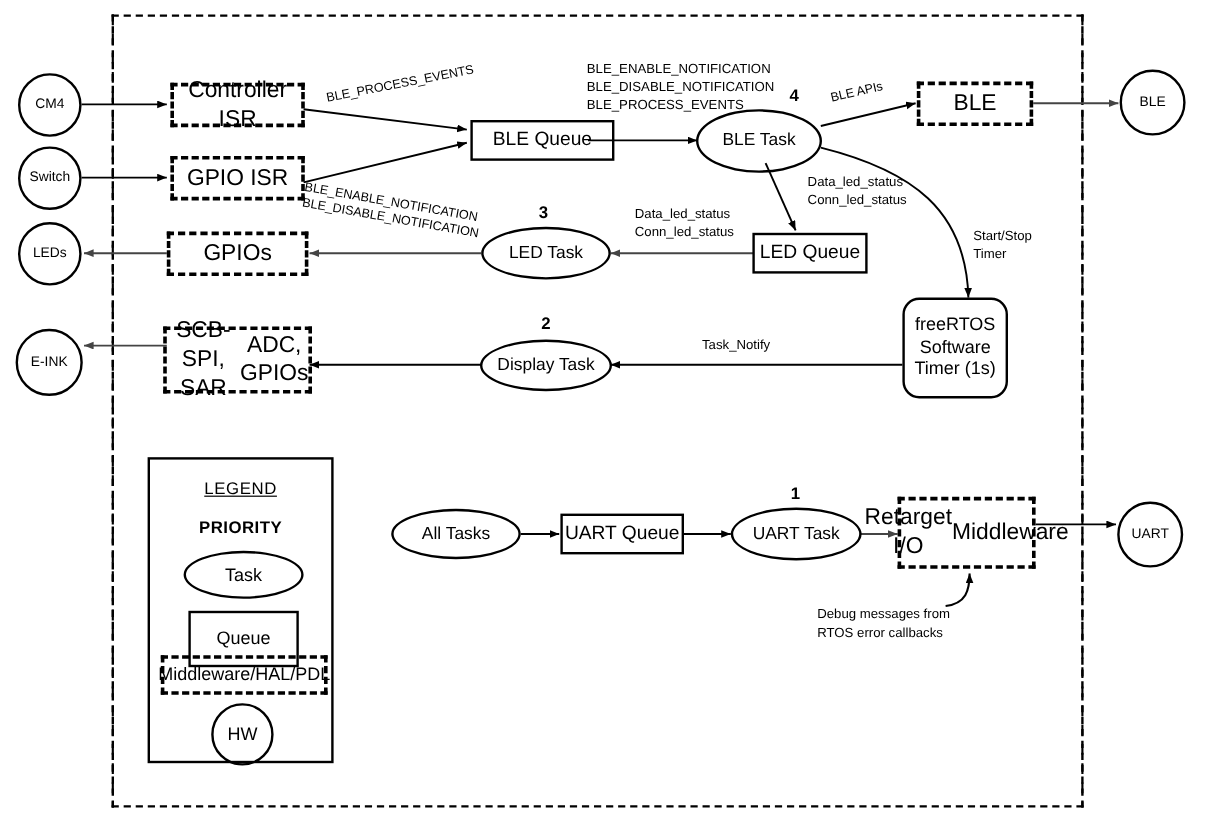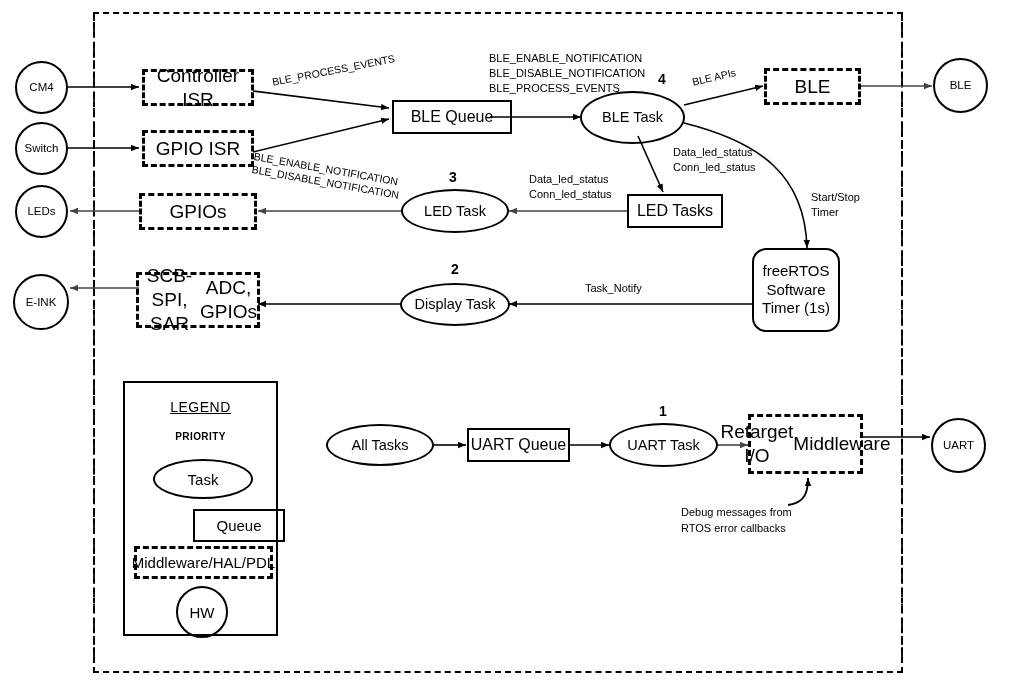--- a/index.html
+++ b/index.html
@@ -95,21 +95,21 @@
     font-size: 14px;
     text-decoration: underline;
     letter-spacing: 0.5px;
   }
   .legend-sub {
     position: absolute;
     left: 0;
     top: 48px;
     width: 100%;
     text-align: center;
-    font-size: 10px;
+    font-size: 14px;
     font-weight: bold;
     letter-spacing: 0.4px;
   }
   .legend-item {
     position: absolute;
     display: flex;
     align-items: center;
     justify-content: center;
     text-align: center;
     box-sizing: border-box;
@@ -225,21 +225,21 @@
   </div>
   <div class="node mw-box" style="left:748px;top:414px;width:115px;height:60px;flex-direction:row;">
     <span>Retarget I/O</span>
     <span>Middleware</span>
   </div>
 
   <div class="node queue-box" style="left:392px;top:100px;width:120px;height:34px;">
     <span>BLE Queue</span>
   </div>
   <div class="node queue-box" style="left:627px;top:194px;width:96px;height:34px;">
-    <span>LED Tasks</span>
+    <span>LED Queue</span>
   </div>
   <div class="node queue-box" style="left:467px;top:428px;width:103px;height:34px;">
     <span>UART Queue</span>
   </div>
 
   <div class="node task-ellipse" style="left:580px;top:91px;width:105px;height:53px;">
     <span>BLE Task</span>
   </div>
   <div class="node task-ellipse" style="left:401px;top:189px;width:108px;height:44px;">
     <span>LED Task</span>
@@ -290,21 +290,21 @@
   <div class="edge-label" style="left:681px;top:521px;">RTOS error callbacks</div>
 
   <div id="legend">
     <div class="legend-title">LEGEND</div>
     <div class="legend-sub">PRIORITY</div>
 
     <div class="legend-item" style="left:28px;top:76px;width:100px;height:40px;border:2.4px solid #000;border-radius:50%;">
       <span>Task</span>
     </div>
 
-    <div class="legend-item" style="left:32px;top:126px;width:92px;height:33px;border:2.4px solid #000;margin-left:36px;">
+    <div class="legend-item" style="left:32px;top:126px;width:92px;height:47px;border:2.4px solid #000;">
       <span>Queue</span>
     </div>
 
     <div class="legend-item" style="left:9px;top:163px;width:139px;height:33px;border:3px dashed #000;">
       <span>Middleware/HAL/PDL</span>
     </div>
 
     <div class="legend-item" style="left:51px;top:203px;width:52px;height:52px;border:2.4px solid #000;border-radius:50%;">
       <span>HW</span>
     </div>

